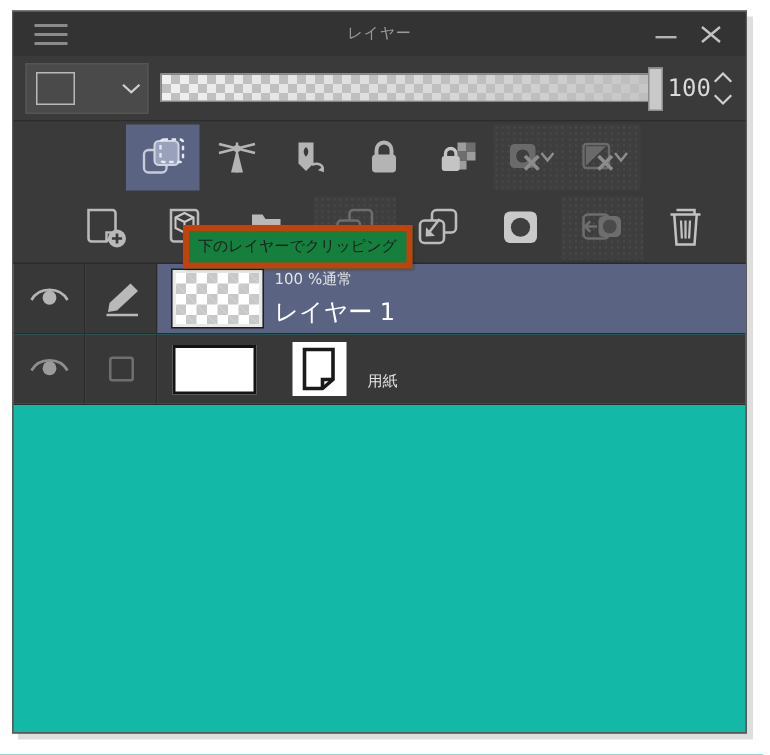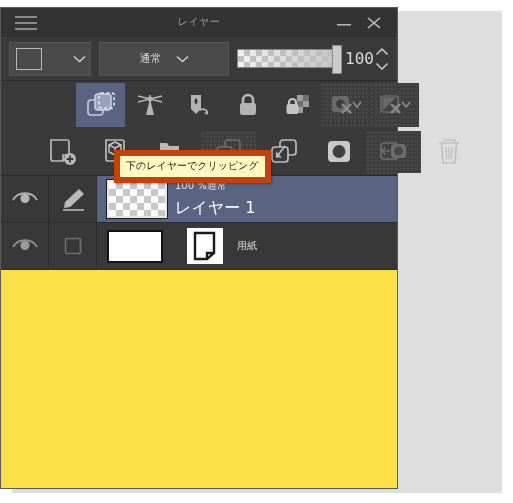--- a/index.html
+++ b/index.html
@@ -8,22 +8,22 @@
     width: 513px;
     height: 503px;
     background: #ffffff;
     font-family: "DejaVu Sans", "Liberation Sans", sans-serif;
     overflow: hidden;
   }
 
   
   #window {
     position: absolute;
-    left: 0; top: 7px;
-    width: 398px; height: 482px;
+    left: 8px; top: 7px;
+    width: 490px; height: 482px;
     background: #323232;
     border: 1px solid #5a5a5a;
     display: flex;
     flex-direction: column;
   }
   #window-shadow {
     position: absolute;
     left: 12px; top: 11px;
     width: 490px; height: 482px;
     background: rgba(0,0,0,0.13);
@@ -165,34 +165,34 @@
     background-image: radial-gradient(#4a4a4a 0.8px, transparent 0.8px);
     background-size: 4px 4px;
     cursor: default;
   }
   .tbtn svg { display: block; }
 
   
   #tooltip {
     position: absolute;
     left: 113px; top: 142px;
-    background: #fef9c3;
-    border: 6px solid #c2410c;
+    background: #15803d;
+    border: 4px solid #c2410c;
     color: #1c1c1c;
     font-size: 10px;
     padding: 3px 6px 4px 6px;
     white-space: nowrap;
     z-index: 40;
     box-shadow: 1px 1px 2px rgba(0,0,0,.35);
   }
 
   
   #layerlist {
     flex: 1 1 auto;
-    background: #fde047;
+    background: #14b8a6;
     overflow: hidden;
   }
   .layer-row {
     display: flex;
     align-items: stretch;
     height: 47px;
     border-bottom: 1px solid #2b2b2b;
     cursor: pointer;
   }
   .layer-row.selected .lr-body { background: #5a6382; }
@@ -233,21 +233,21 @@
   .lr-texts { display: flex; flex-direction: column; gap: 5px; min-width: 0; }
   .lr-meta { font-size: 10px; color: #e2e2e2; }
   .lr-name { font-size: 16px; color: #ffffff; }
   .paper-icon {
     width: 36px; height: 36px;
     background: #ffffff;
     display: flex; align-items: center; justify-content: center;
     flex: 0 0 auto;
     margin-left: 16px;
   }
-  .paper-name { font-size: 10px; color: #e2e2e2; margin-left: 6px; align-self: flex-end; margin-bottom: 16px;}
+  .paper-name { font-size: 10px; color: #e2e2e2; margin-left: 6px; align-self: flex-end; margin-bottom: 8px;}
 </style>
 </head>
 <body>
 
 <div id="window-shadow"></div>
 
 <div id="window">
 
   <div id="titlebar">
     <div id="hamburger">
@@ -272,28 +272,20 @@
 
     <div class="combo" id="mask-combo">
       <div id="mask-swatch"></div>
       <span class="chev">
         <svg width="13" height="8" viewBox="0 0 13 8">
             <path d="M1 1.5 L6.5 6.5 L12 1.5" stroke="#cfcfcf" stroke-width="1.5" fill="none"></path>
           </svg>
       </span>
     </div>
 
-    <div class="combo" id="blend-combo">
-      <span id="blend-label">通常</span>
-      <span class="chev">
-        <svg width="13" height="8" viewBox="0 0 13 8">
-            <path d="M1 1.5 L6.5 6.5 L12 1.5" stroke="#cfcfcf" stroke-width="1.5" fill="none"></path>
-          </svg>
-      </span>
-    </div>
 
     <div id="opacity-wrap">
       <div id="opacity-track">
         <div id="opacity-thumb"></div>
       </div>
       <div id="opacity-value">100</div>
       <div id="opacity-spin">
         <svg width="14" height="9" viewBox="0 0 14 9">
             <path d="M1.5 7.5 L7 2 L12.5 7.5" stroke="#cfcfcf" stroke-width="1.5" fill="none"></path>
           </svg>

